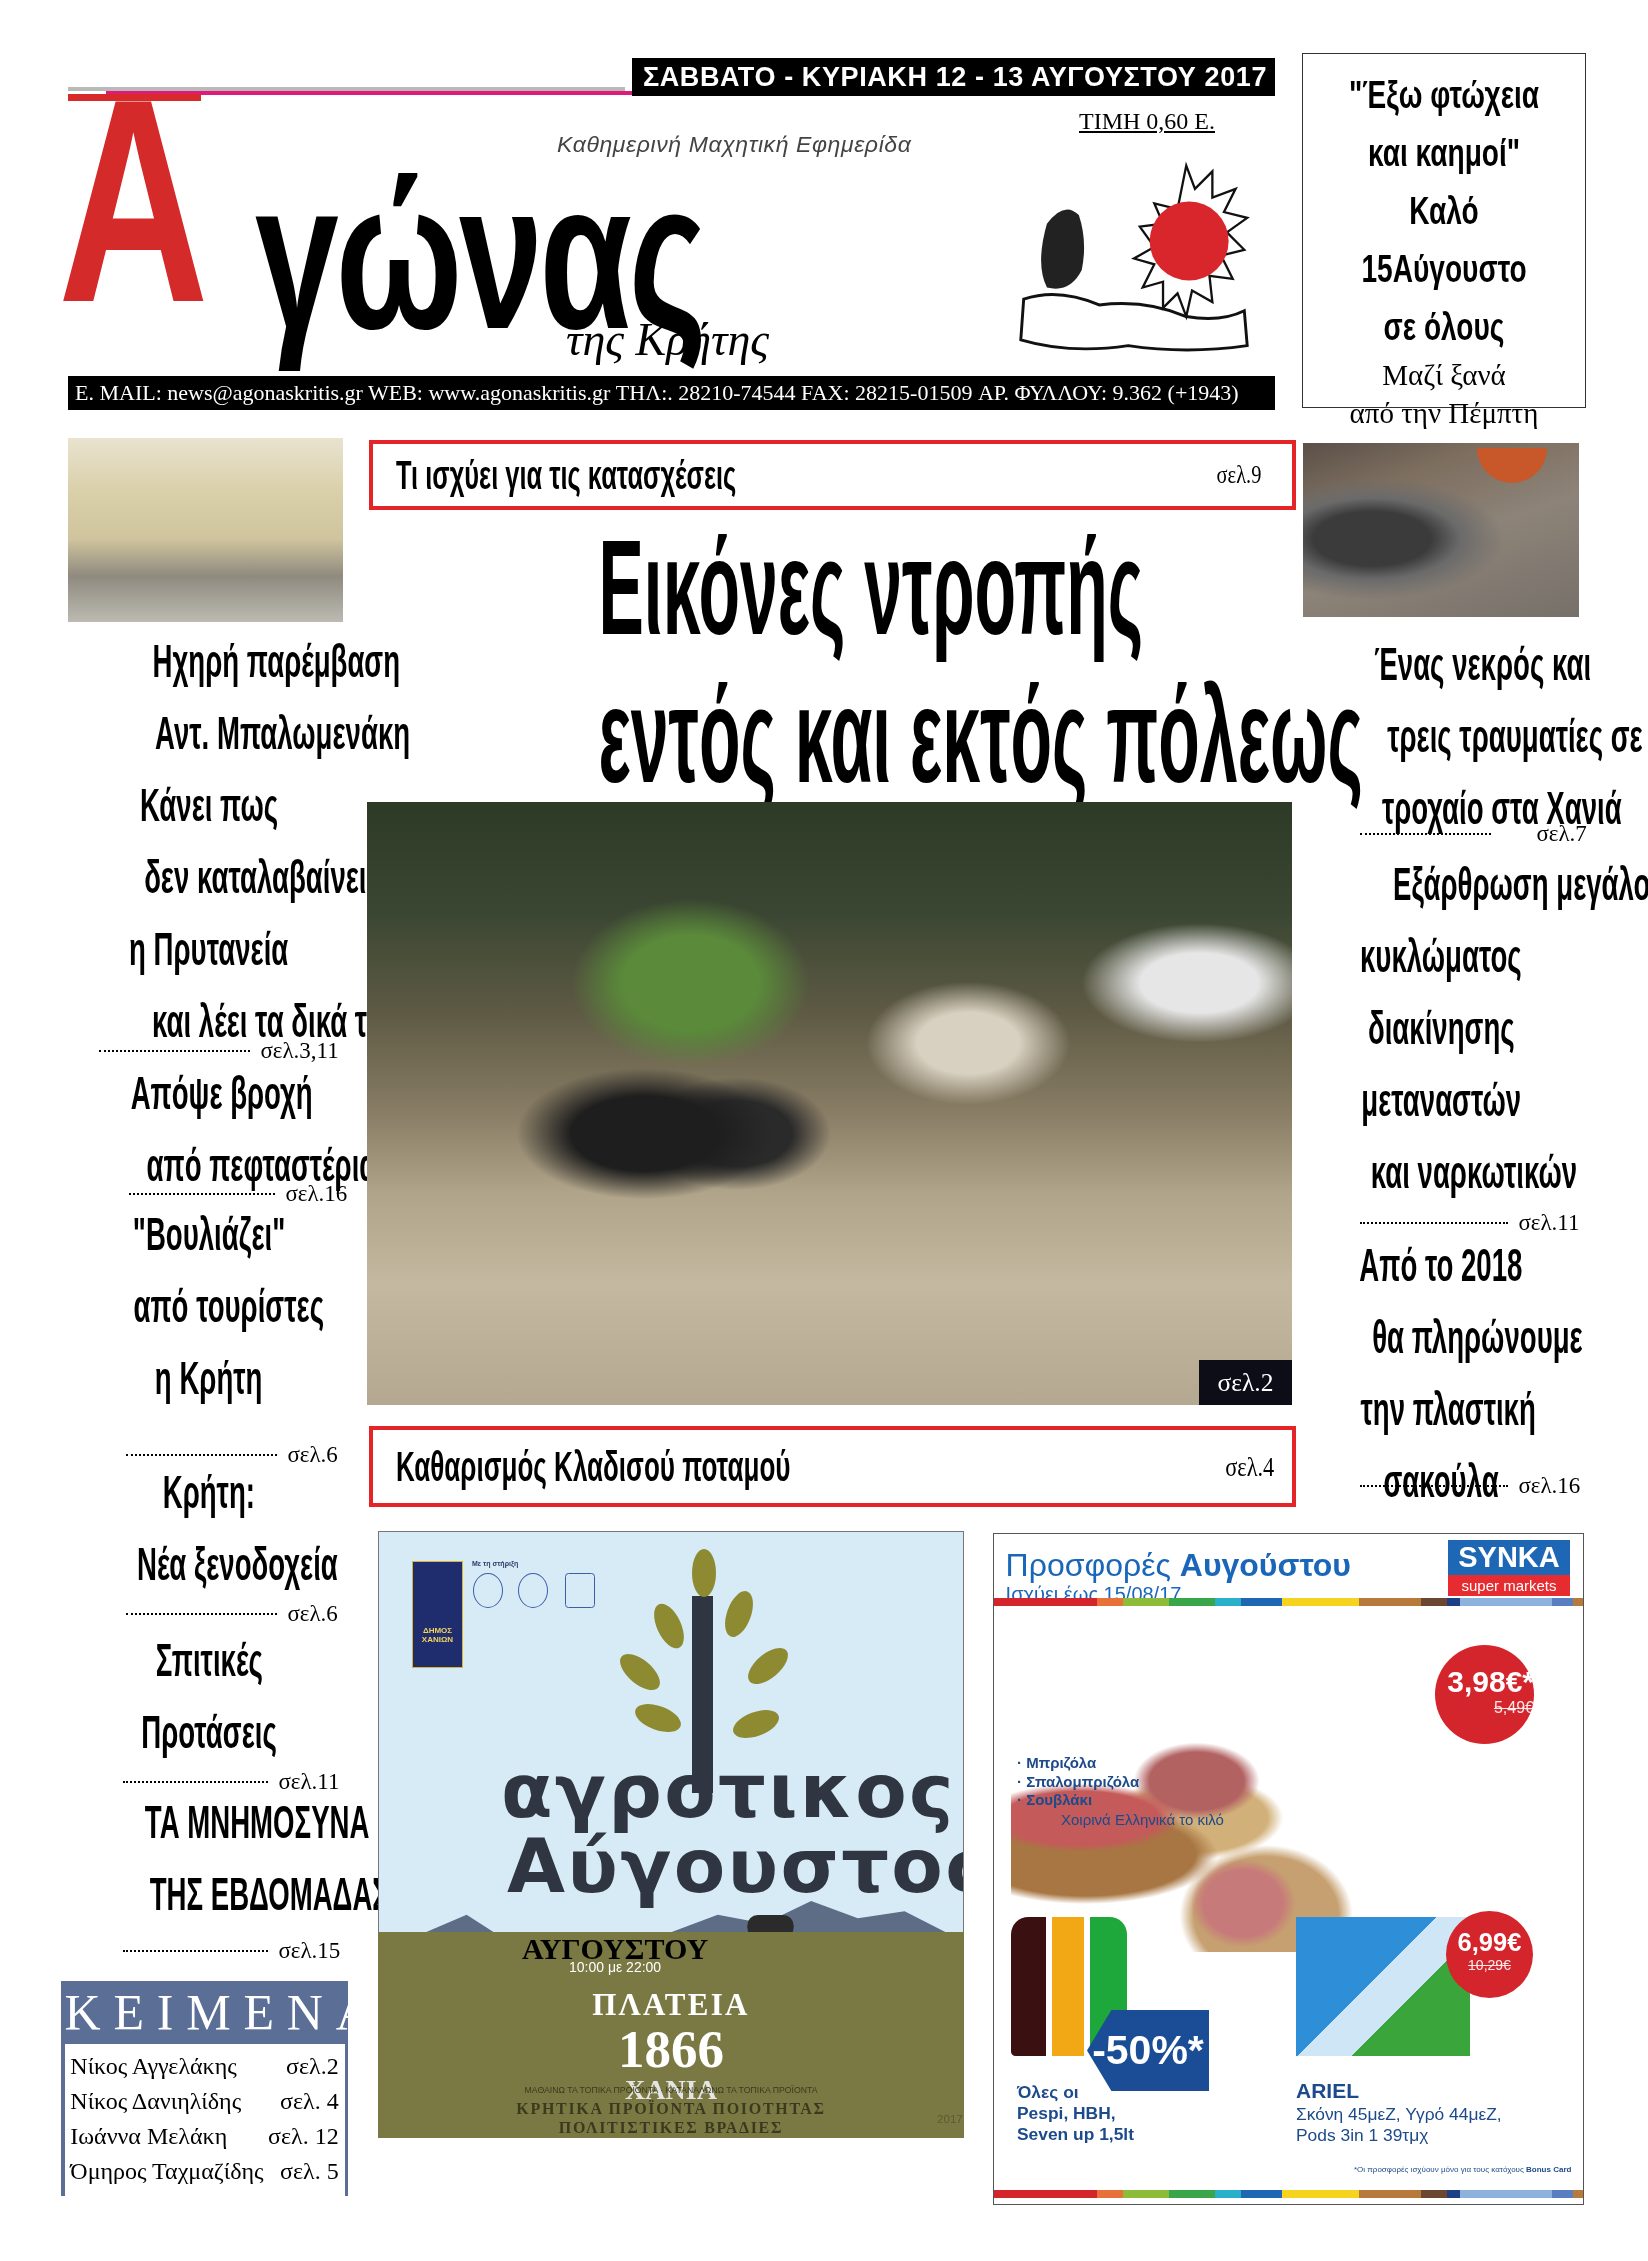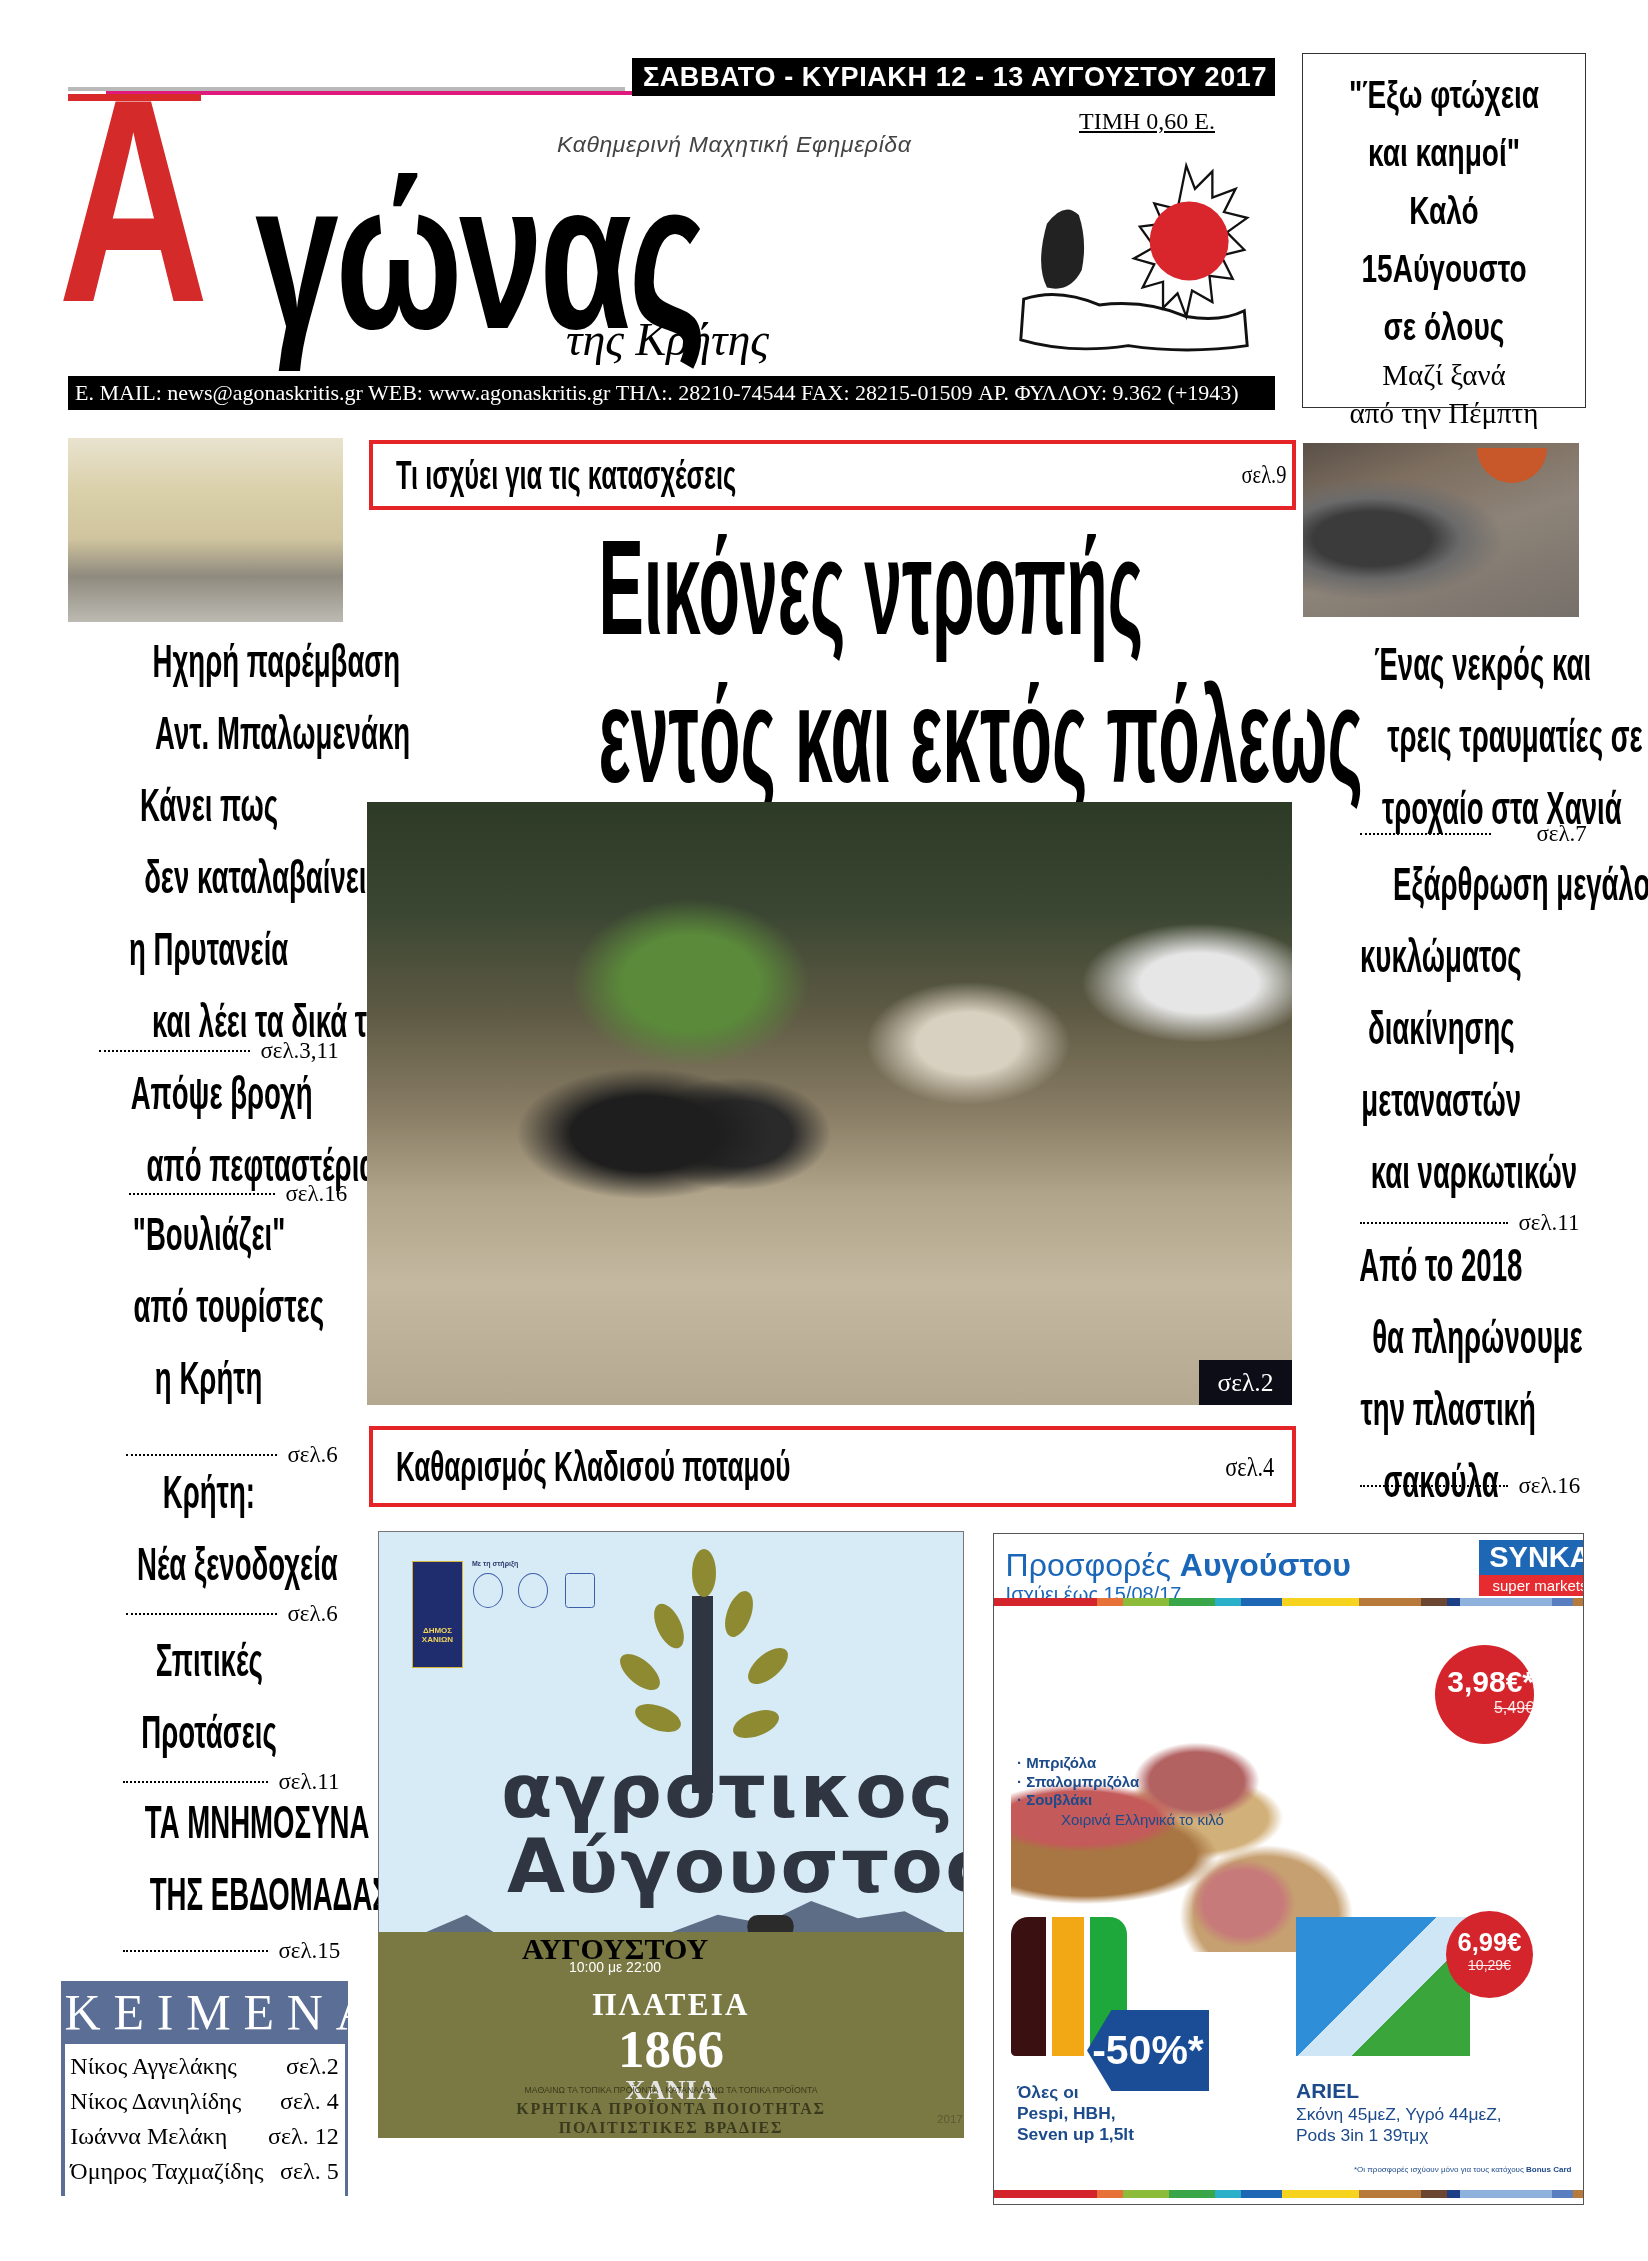--- a/index.html
+++ b/index.html
@@ -47,21 +47,21 @@
   .rc-head{position:absolute;left:1302px;width:278px;text-align:center;font-weight:bold;font-size:46px;line-height:72px;}
   .rc-head span{display:inline-block;transform:scaleX(0.6);white-space:nowrap;}
 
   
   #keimena{left:61px;top:1981px;width:287px;height:215px;background:#5b6e96;padding:0 3.5px 3.5px 3.5px;}
   #keimena-title{color:#fff;font-family:"Liberation Serif",serif;font-size:50px;letter-spacing:12.8px;text-align:center;height:63px;line-height:63px;}
   #keimena-list{background:#fff;height:157px;padding:4.6px 5.8px 0 5.8px;}
   .k-row{display:flex;justify-content:space-between;font-family:"Liberation Serif",serif;font-size:24px;line-height:35px;}
 
   
-  #top-teaser{left:369px;top:440px;width:927px;height:70px;border:4.6px solid #e52427;display:flex;align-items:center;justify-content:space-between;padding:0 0 0 23px;}
+  #top-teaser{left:369px;top:440px;width:927px;height:70px;border:4.6px solid #e52427;display:flex;align-items:center;justify-content:space-between;padding:0 25px 0 23px;}
   #top-teaser .t{font-weight:bold;font-size:41px;display:inline-block;transform:scaleX(0.62);transform-origin:left center;white-space:nowrap;}
   #top-teaser .p{font-family:"Liberation Serif",serif;font-size:25.5px;transform:scaleX(0.8);}
   #main-headline{left:365px;top:513px;width:934px;text-align:center;font-weight:bold;font-size:136px;line-height:148px;}
   #main-headline span{display:block;transform:scaleX(0.5);white-space:nowrap;}
   #main-photo{left:367px;top:802px;width:925px;height:603px;
     background:
       radial-gradient(ellipse at 30% 55%,#1e1e1e 0 8%,transparent 14%),
       radial-gradient(ellipse at 40% 55%,#2a2a2a 0 7%,transparent 12%),
       radial-gradient(ellipse at 35% 30%,#5a8a3a 0 8%,transparent 14%),
       radial-gradient(ellipse at 65% 40%,#d8d0c0 0 6%,transparent 12%),
@@ -93,21 +93,21 @@
   #poster .logo-box{position:absolute;left:33px;top:29px;width:51px;height:107px;background:#1f2c6e;border:1.7px solid #d6b436;color:#f2d55c;font-size:8px;text-align:center;padding-top:64px;font-weight:bold;}
   .seal{position:absolute;top:41px;width:30px;height:35px;border:1.7px solid #3d5ea8;border-radius:50%;}
   #poster-bottom{left:378px;top:1932px;width:586px;height:200px;background:#7a7943;}
   #poster-bottom .plat{position:absolute;left:0;width:100%;text-align:center;color:#fff;font-family:"Liberation Serif",serif;font-weight:bold;}
 
   
   #synka{left:993px;top:1533px;width:591px;height:672px;border:1.7px solid #555;background:#fff;overflow:hidden;}
   #synka .hd1{position:absolute;left:11.6px;top:12.8px;font-size:32px;color:#1a66b8;}
   #synka .hd1 b{font-weight:bold;color:#1a66b8;}
   #synka .hd2{position:absolute;left:11.6px;top:49px;font-size:20px;color:#1a66b8;}
-  #synka-logo{position:absolute;left:454px;top:5.8px;width:122px;height:57px;margin-left:31px;}
+  #synka-logo{position:absolute;left:454px;top:5.8px;width:122px;height:57px;}
   #synka-logo .top{height:35px;background:#1d67b4;color:#fff;font-weight:bold;font-size:29px;text-align:center;line-height:35px;}
   #synka-logo .bot{height:21px;background:#e62c30;color:#fff;font-size:15px;text-align:center;line-height:21px;}
   .stripe{position:absolute;left:0;width:100%;height:8px;display:flex;}
   .stripe i{flex:1;display:block;}
   #meat{position:absolute;left:17.4px;top:174px;width:464px;height:244px;
     background:radial-gradient(ellipse at 15% 45%,#c45a5a 0 14%,transparent 18%),
       radial-gradient(ellipse at 40% 30%,#b36262 0 12%,transparent 16%),
       radial-gradient(ellipse at 50% 80%,#c77a7a 0 12%,transparent 16%),
       radial-gradient(ellipse at 16% 60%,#a87642 0 20%,transparent 24%),
       radial-gradient(ellipse at 40% 45%,#d2b07a 0 18%,transparent 22%),

